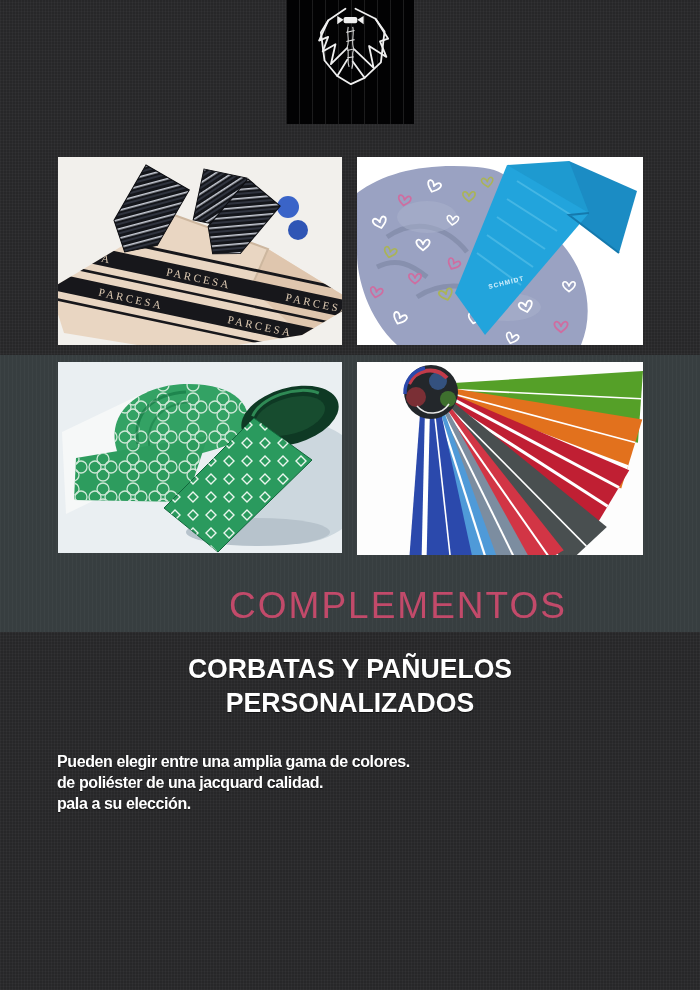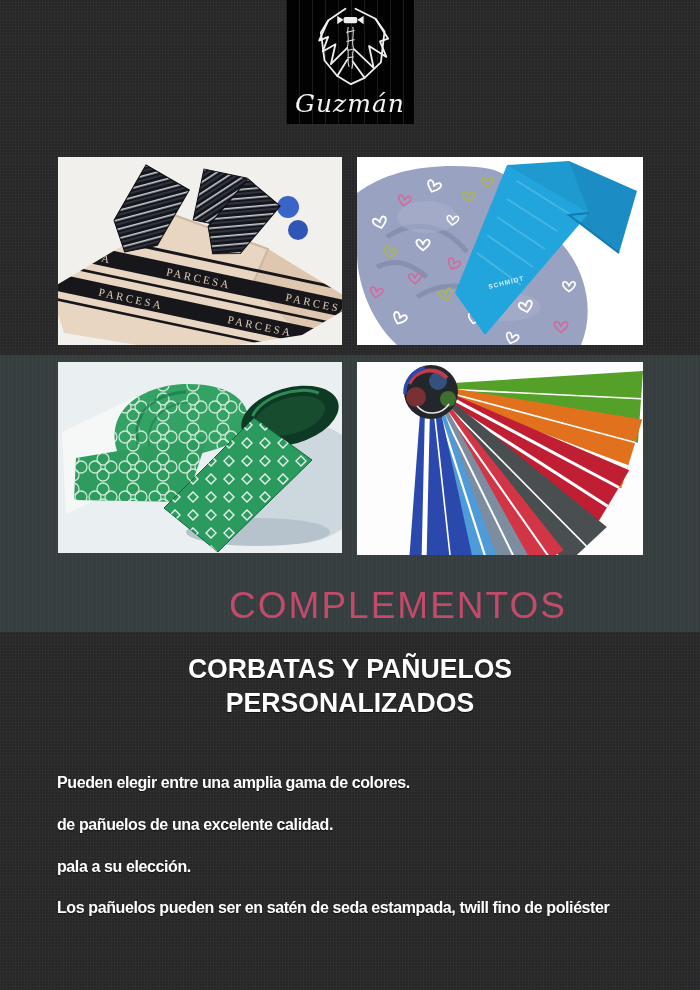--- a/index.html
+++ b/index.html
@@ -42,21 +42,21 @@
     position:absolute;left:0;top:652px;width:700px;margin:0;
     text-align:center;color:#ffffff;font-size:28px;font-weight:bold;
     line-height:34px;letter-spacing:0;transform:scaleX(.95);transform-origin:50% 0;
     text-shadow:0 1px 1px rgba(0,0,0,.6);
   }
   .description{
     position:absolute;left:57px;top:752px;width:620px;
     color:#ffffff;font-size:16px;font-weight:bold;line-height:20.8px;
     letter-spacing:-0.4px;text-shadow:0 1px 1px rgba(0,0,0,.6);
   }
-  .description .line{white-space:nowrap;margin-top:21px;}
+  .description .line{white-space:nowrap;}
   .svg-label{font-family:"Liberation Serif", serif;}
 </style>
 </head>
 <body>
 
 <div class="page">
 
   <div class="band"></div>
 
   <div class="logo-box">
@@ -72,21 +72,20 @@
         <path d="M48 17 L41 13 L41 22 Z"></path>
         <path d="M63 17 L70 13 L70 22 Z"></path>
         <rect x="48" y="14" width="15" height="7" rx="2"></rect>
       </g>
       <g fill="none" stroke="#d8d8d8" stroke-width="1.2">
         <path d="M53 25 C51 33 55 39 52 47 C55 55 51 61 54 69"></path>
         <path d="M58 25 C60 33 56 41 59 49 C56 57 60 63 57 71"></path>
         <path d="M51 31 L60 29 M51 41 L60 39 M52 51 L60 49 M52 59 L59 58"></path>
       </g>
     </svg>
-    <div class="brand-name">Guzmán</div>
   </div>
 
   <figure class="photo photo-1">
     <svg viewBox="0 0 284 188">
       <defs>
         <pattern id="pstripe" width="9" height="9" patternUnits="userSpaceOnUse" patternTransform="rotate(45)">
           <rect width="9" height="9" fill="#14161b"></rect>
           <rect x="0" width="1.6" height="9" fill="#c9cdd6"></rect>
           <rect x="4.6" width="0.8" height="9" fill="#667089" opacity="0.8"></rect>
         </pattern>
@@ -288,18 +287,17 @@
 
   <div class="category">COMPLEMENTOS</div>
 
   <h1 class="title">
     <div>CORBATAS Y PAÑUELOS</div>
     <div>PERSONALIZADOS</div>
   </h1>
 
   <div class="description">
     <div class="line">Pueden elegir entre una amplia gama de colores.</div>
-    <div class="line">de pañuelos de una excelente calidad.</div>
+    <div class="line">de poliéster de una jacquard calidad.</div>
     <div class="line">pala a su elección.</div>
-    <div class="line">Los pañuelos pueden ser en satén de seda estampada, twill fino de poliéster</div>
   </div>
 
 </div>
 
 </body></html>

